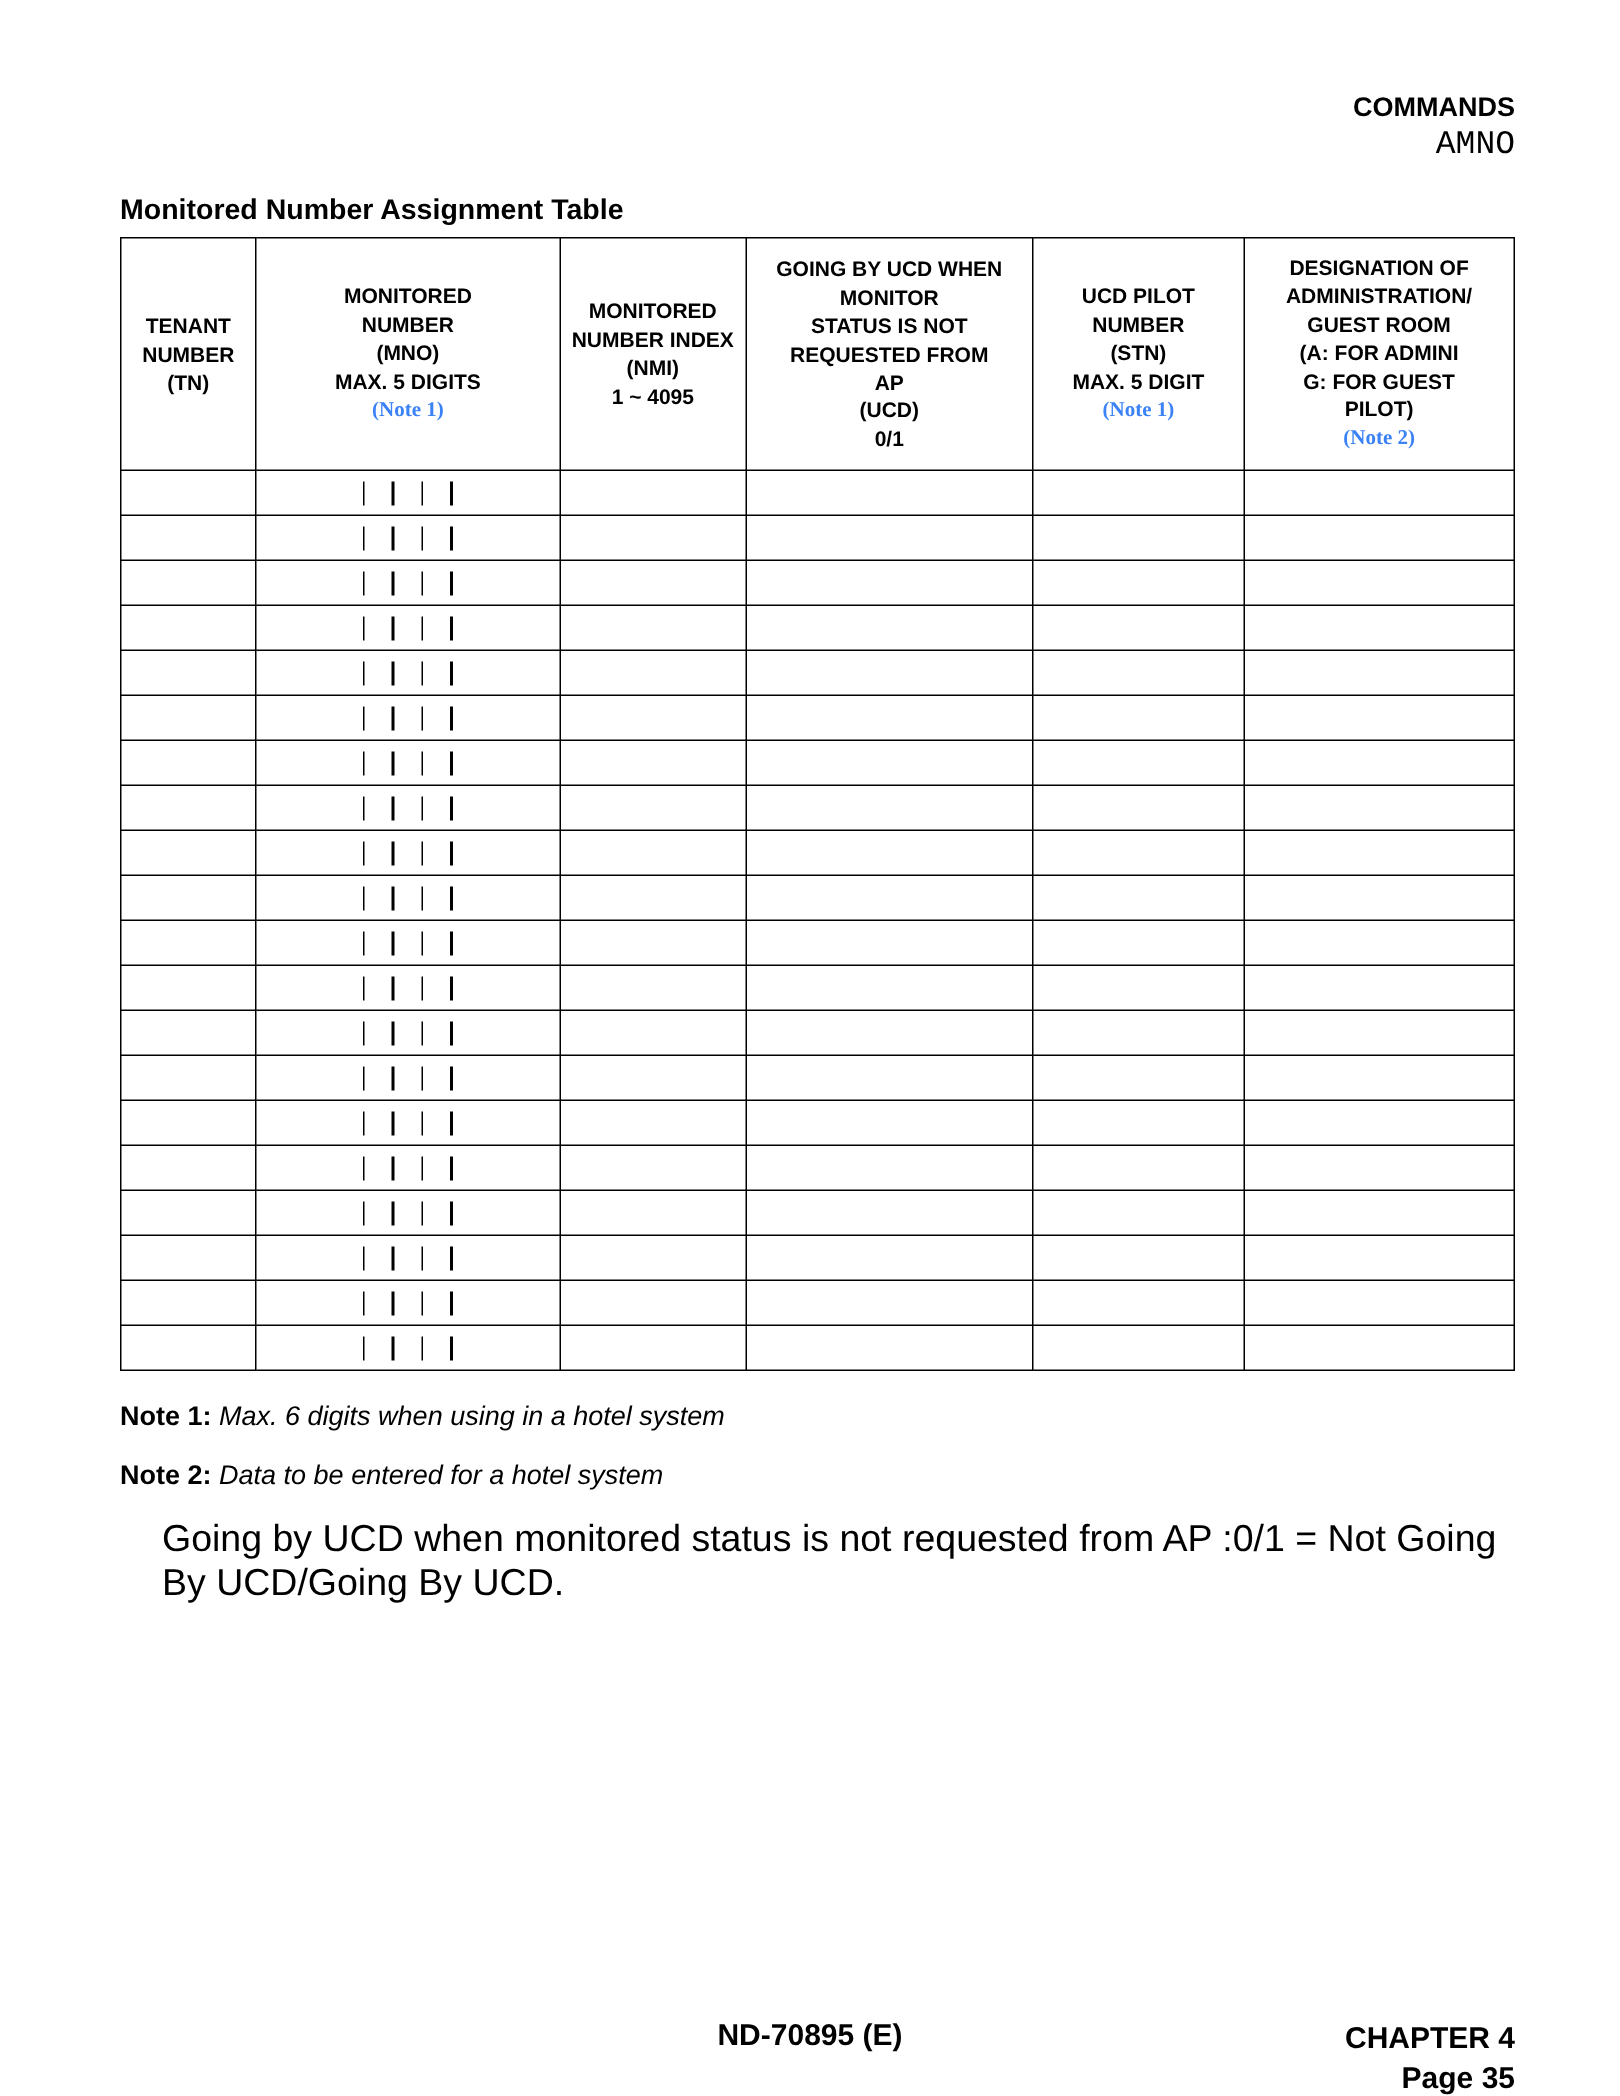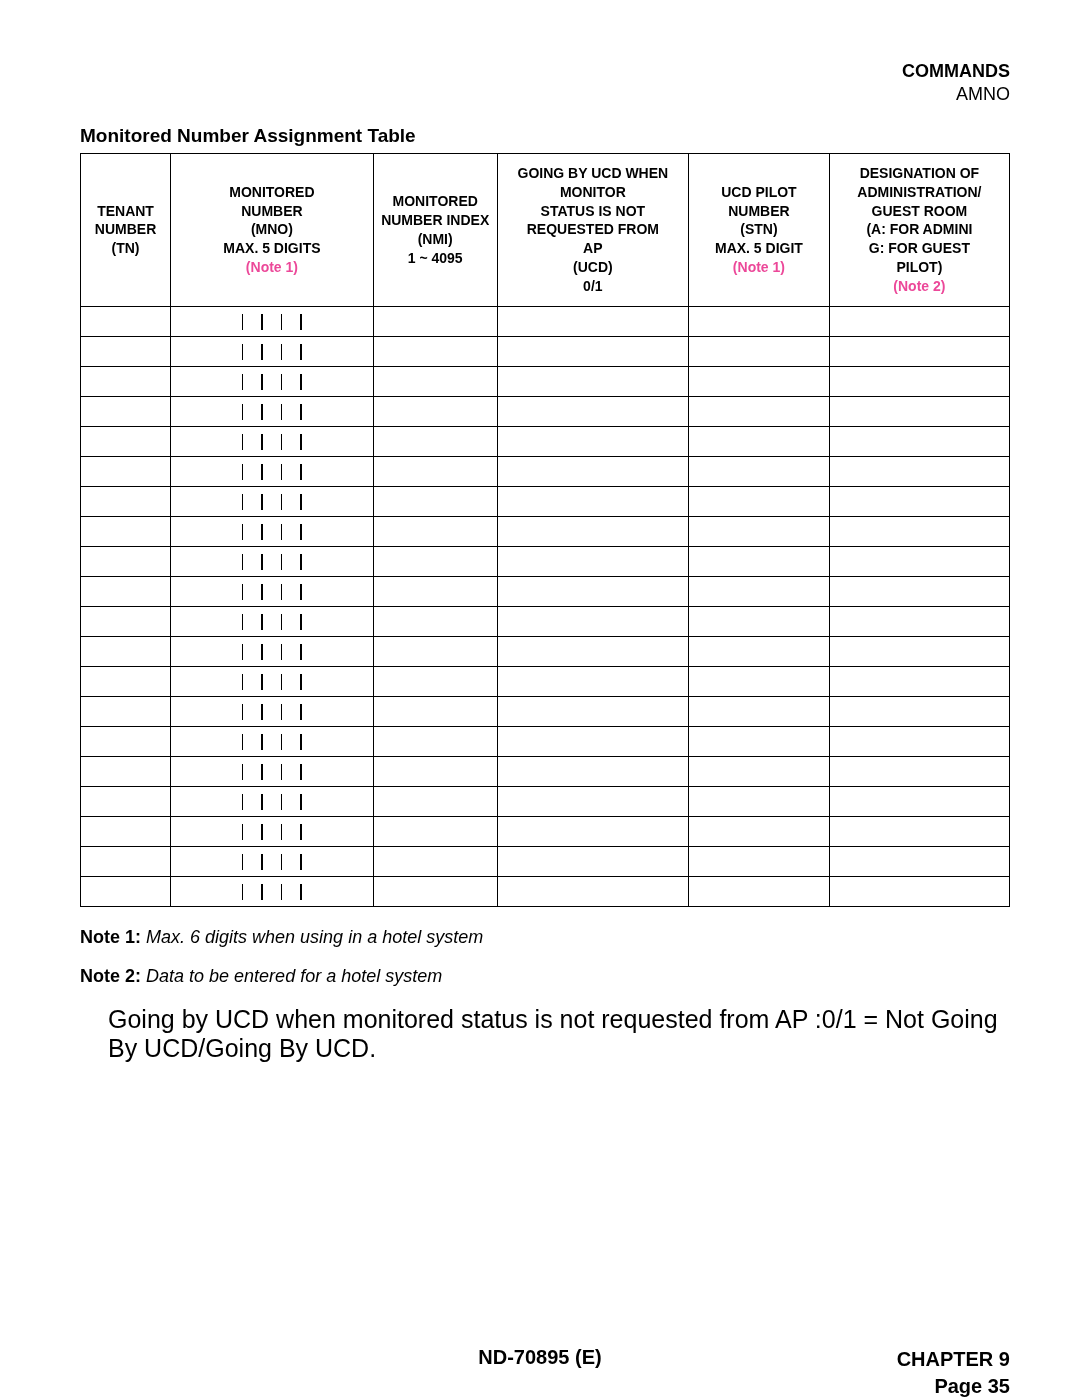--- a/index.html
+++ b/index.html
@@ -20,21 +20,22 @@
   .header-block {
     text-align: right;
     line-height: 1.3;
     margin-bottom: 18px;
   }
   .commands-label {
     font-weight: bold;
     font-size: 18px;
   }
   .amno-label {
-    font-size: 18px;
+    font-size: 22px;
+    font-family: Liberation Mono, monospace;
   }
   .table-title {
     font-size: 19px;
     margin-bottom: 6px;
     margin-top: 6px;
     font-weight: bold;
   }
   table.main {
     width: 100%;
     border-collapse: collapse;
@@ -46,22 +47,23 @@
     text-align: center;
     vertical-align: middle;
   }
   table.main th {
     font-size: 14px;
     font-weight: bold;
     line-height: 1.35;
     padding: 10px 6px;
   }
   .note-link {
-    color: #ec4899;
+    color: #3b82f6;
     font-weight: bold;
+    font-family: Liberation Serif, serif;
   }
   table.main td {
     height: 30px;
   }
   .digit-cell {
     width: 180px;
     padding: 0;
   }
   .digit-row {
     display: flex;
@@ -489,19 +491,19 @@
       <span class="note-label">Note 2:</span>
       <span> </span>
       <span class="note-text">Data to be entered for a hotel system</span>
     </p>
     <div class="going-text">Going by UCD when monitored status is not requested from AP  :0/1 = Not Going By UCD/Going By UCD.</div>
   </div>
 
   <div class="footer">
     <div class="footer-center">ND-70895 (E)</div>
     <div class="footer-right">
-      <div>CHAPTER 9</div>
+      <div>CHAPTER 4</div>
       <div>Page 35</div>
       <div>Revision 1.0</div>
     </div>
   </div>
 
 </div>
 
 </body></html>

